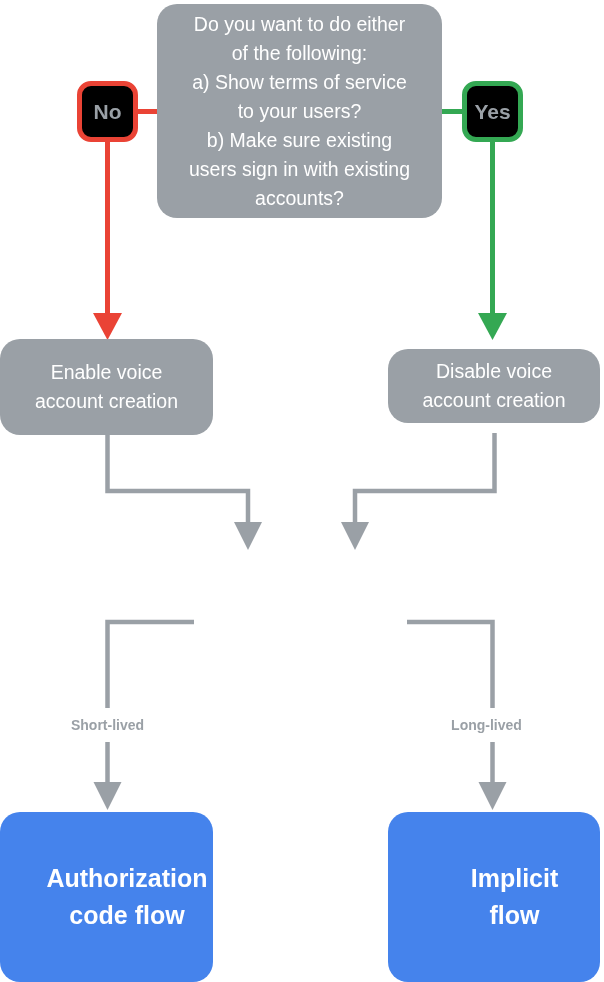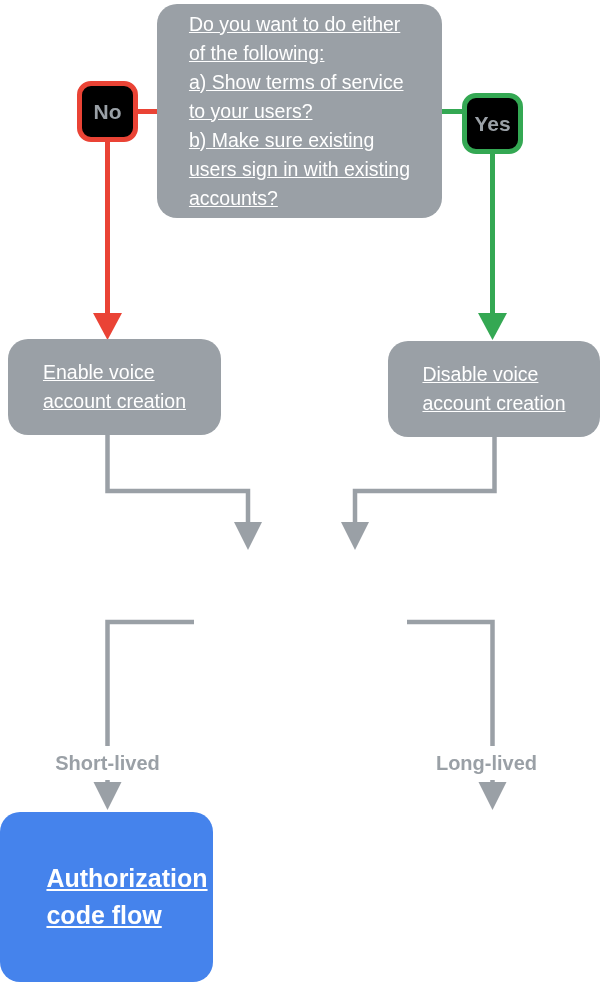--- a/index.html
+++ b/index.html
@@ -25,29 +25,29 @@
 
   .node {
     position: absolute;
     z-index: 2;
     background: var(--node-gray);
     border-radius: 20px;
     color: #ffffff;
     display: flex;
     align-items: center;
     justify-content: center;
+    text-align: center;
     white-space: pre-line;
     font-size: 19.5px;
     line-height: 29px;
     box-sizing: border-box;
-    text-decoration: underline;
   }
   .node-top-question { left: 157px; top: 4px; width: 285px; height: 214px; }
-  .node-enable { left: 8px; top: 339px; width: 213px; height: 96px; }
-  .node-disable { left: 388px; top: 341px; width: 212px; height: 96px; }
+  .node-enable { left: 0px; top: 339px; width: 213px; height: 96px; }
+  .node-disable { left: 388px; top: 349px; width: 212px; height: 74px; }
   .node-token { left: 193px; top: 551px; width: 215px; height: 141px; }
 
   .endpoint {
     background: var(--blue);
     font-weight: bold;
     font-size: 25px;
     line-height: 37px;
     padding-left: 41px;
   }
   .node-auth { left: 0px; top: 812px; width: 213px; height: 170px; }
@@ -63,35 +63,34 @@
     border: 5px solid;
     border-radius: 14px;
     display: flex;
     align-items: center;
     justify-content: center;
     font-weight: bold;
     font-size: 21px;
     color: var(--muted-text);
   }
   .badge-no  { left: 77px;  top: 81px; border-color: var(--red); }
-  .badge-yes { left: 462px; top: 93px; border-color: var(--green); text-align: right; }
+  .badge-yes { left: 462px; top: 81px; border-color: var(--green); text-align: right; }
 
   .branch-label {
     position: absolute;
     z-index: 2;
     top: 708px;
     height: 34px;
     background: #ffffff;
     color: var(--muted-text);
     font-weight: bold;
-    font-size: 20px;
+    font-size: 14px;
     display: flex;
     align-items: center;
     justify-content: center;
-    margin-top: 38px;
   }
   .branch-label-short { left: 23px;  width: 169px; }
   .branch-label-long  { left: 411px; width: 151px; }
 </style>
 </head>
 <body>
 
 <div class="stage">
 
   <svg class="connector-layer" width="604" height="982" viewBox="0 0 604 982">
@@ -136,14 +135,16 @@
 account creation</div>
 
 
   <div class="branch-label branch-label-short">Short-lived</div>
 
   <div class="branch-label branch-label-long">Long-lived</div>
 
   <div class="node endpoint node-auth">Authorization
 code flow</div>
 
+  <div class="node endpoint node-implicit">Implicit
+flow</div>
 
 </div>
 
 </body></html>

